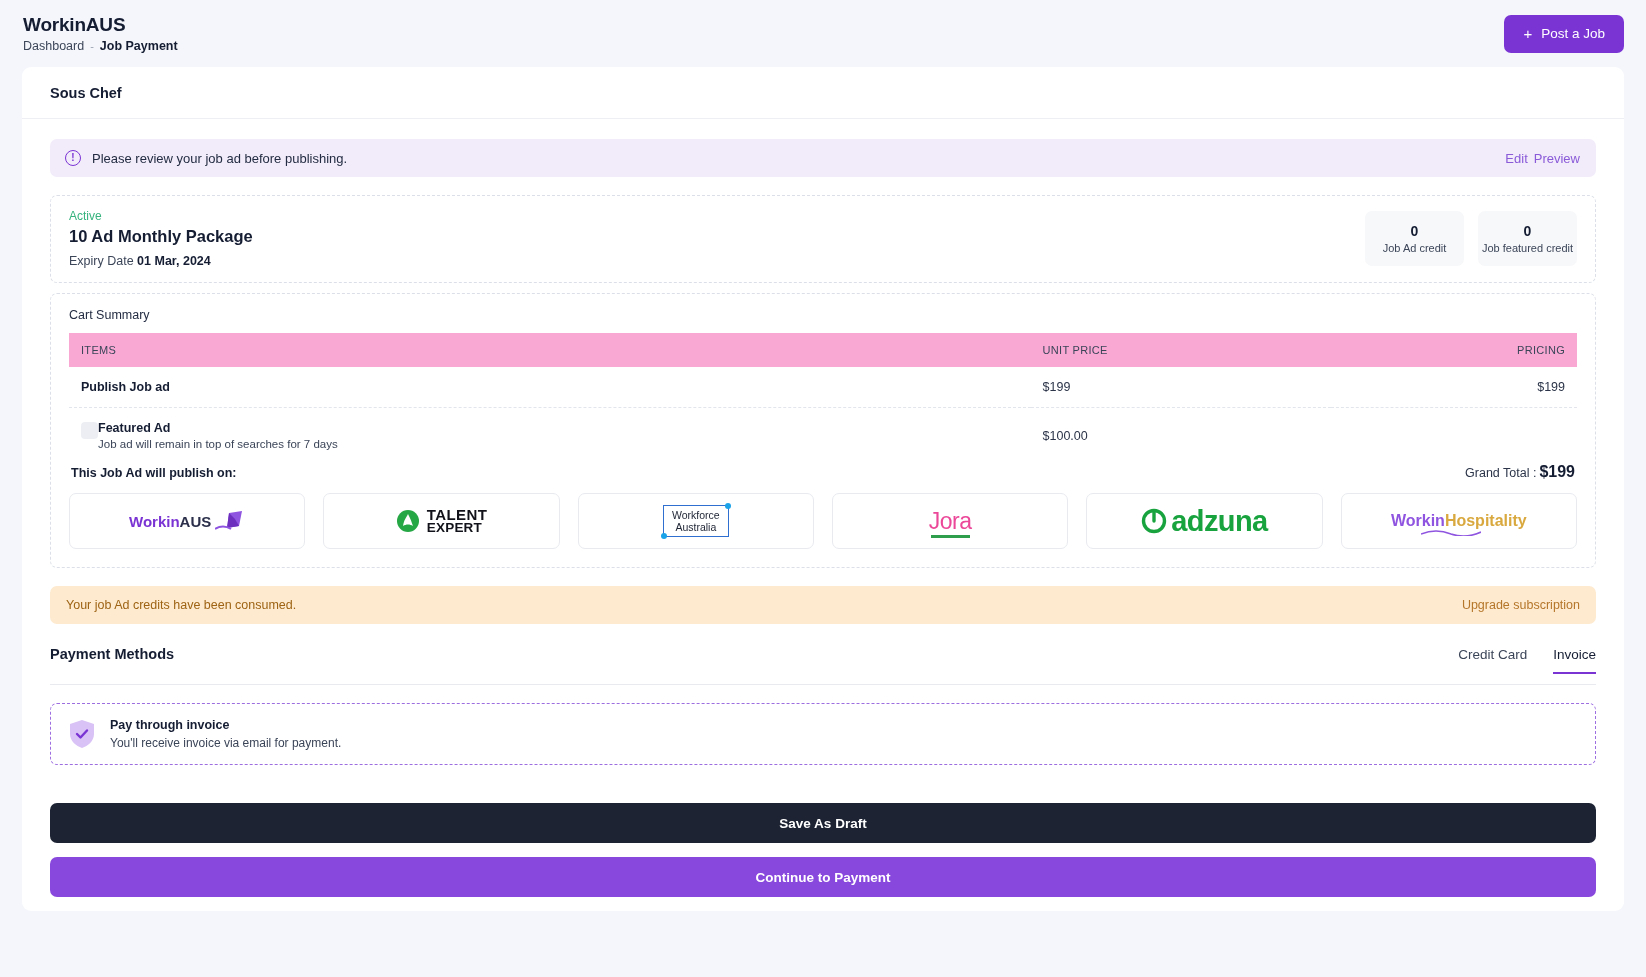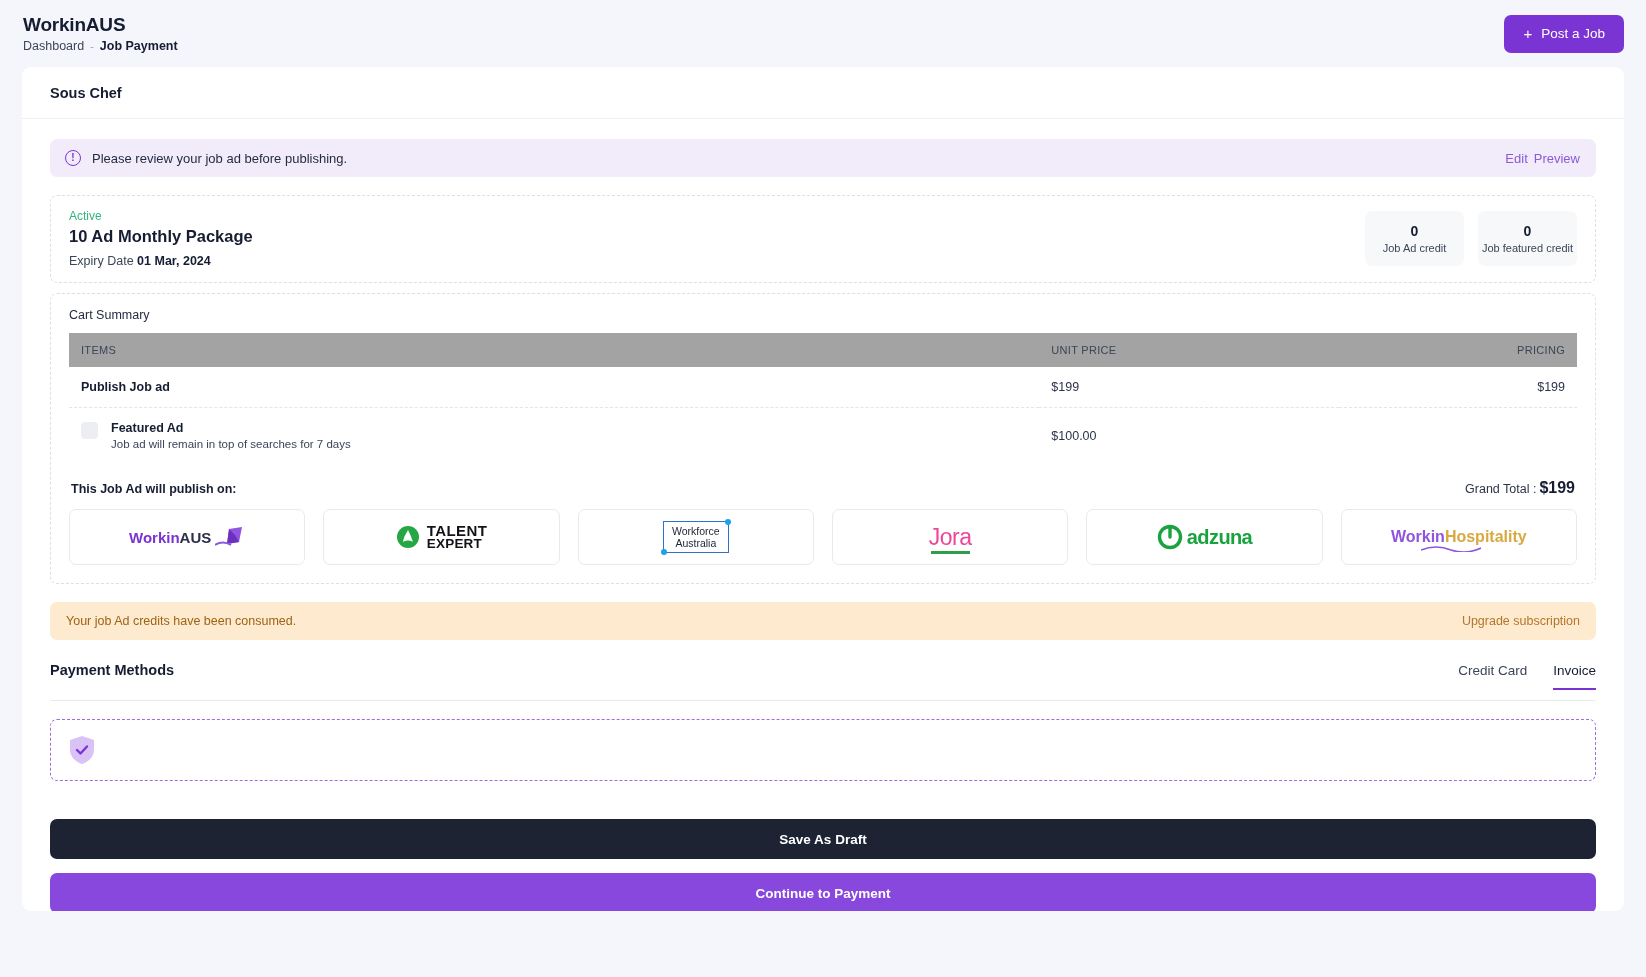--- a/index.html
+++ b/index.html
@@ -129,50 +129,49 @@
   
   .cart-box {
     margin-top: 10px;
     border: 1px dashed #dcdfe7;
     border-radius: 7px;
     padding: 14px 18px 18px 18px;
   }
   .cart-title { font-size: 12.5px; color: #232c42; margin-bottom: 11px; }
   .cart-table { width: 100%; border-collapse: collapse; }
   .cart-table thead th {
-    background: #a3a3a3;
+    background: #f9a8d4;
     font-size: 11px;
     font-weight: 400;
     color: #3b4558;
     letter-spacing: 0.3px;
     padding: 11px 12px;
     text-align: left;
   }
   .cart-table thead th.c2 { text-align: left; width: 300px; }
   .cart-table thead th.c3 { text-align: right; }
   .cart-table tbody td {
     padding: 13px 12px;
     font-size: 12.5px;
     border-bottom: 1px dashed #e2e5eb;
     vertical-align: middle;
   }
   .cart-table tbody tr:last-child td { border-bottom: none; }
   .item-strong { font-weight: 700; color: #151d33; font-size: 12.5px; }
   .td-price { color: #2b3448; }
   .td-right { text-align: right; color: #2b3448; }
-  .feat-cell { display: flex; align-items: flex-start; gap: 13px; }
+  .feat-cell { display: flex; align-items: flex-start; }
   .chk {
     width: 17px; height: 17px; border-radius: 4px;
     background: #eceef3; flex: 0 0 17px; margin-top: 1px; cursor: pointer;
   }
   .feat-sub { font-size: 11.5px; color: #3b4558; margin-top: 3px; }
 
   
   .publish-row {
-    margin-top: 16px;
     display: flex;
     align-items: baseline;
     justify-content: space-between;
     padding: 0 2px;
   }
   .publish-label { font-size: 12.5px; font-weight: 700; color: #151d33; }
   .grand-total { font-size: 12.5px; color: #2b3448; }
   .grand-total b { font-size: 16px; font-weight: 700; color: #151d33; margin-left: 3px; }
 
   .logo-grid {
@@ -301,21 +300,21 @@
   .lg-workforce .dot-bl {
     position:absolute; left:-3px; bottom:-3px; width:6px; height:6px;
     border-radius:50%; background:#1aa3e8;
   }
   .lg-jora { font-size: 23px; font-weight: 400; color: #ec4899; letter-spacing: -0.5px; position: relative; }
   .lg-jora::after {
     content:""; position:absolute; left:2px; right:2px; bottom:-3px;
     height:2.5px; background:#2e9e4d;
   }
   .lg-adzuna { display:flex; align-items:center; gap:4px; color:#19a33f; }
-  .lg-adzuna-text { font-size: 20px; font-weight: 700; letter-spacing:-0.6px; }
+  .lg-adzuna-text { font-size: 29px; font-weight: 700; letter-spacing:-0.6px; }
   .lg-wh { font-size: 16px; font-weight: 700; position: relative; }
   .lg-wh .p1 { color: #8f55e0; }
   .lg-wh .p2 { color: #d9a93f; }
 </style>
 </head>
 <body>
 
 <div class="topbar">
   <div class="brand-block">
     <div class="brand-title">WorkinAUS</div>
@@ -478,20 +477,24 @@
       </div>
     </div>
 
     <div class="invoice-box">
       <span class="shield">
         <svg width="26" height="30" viewBox="0 0 26 30">
           <path d="M13 1 L25 5 V15 C25 22 19 27 13 29 C7 27 1 22 1 15 V5 Z" fill="#d9c2f5"></path>
           <path d="M8 15 L11.5 18.5 L18 11.5" stroke="#7b34d4" stroke-width="2.4" fill="none" stroke-linecap="round" stroke-linejoin="round"></path>
         </svg>
       </span>
+      <span>
+        <div class="inv-name">Pay through invoice</div>
+        <div class="inv-sub">You'll receive invoice via email for payment.</div>
+      </span>
     </div>
 
     <div class="footer-actions">
       <button class="btn-draft">Save As Draft</button>
       <button class="btn-continue">Continue to Payment</button>
     </div>
 
   </div>
 </div>
 

